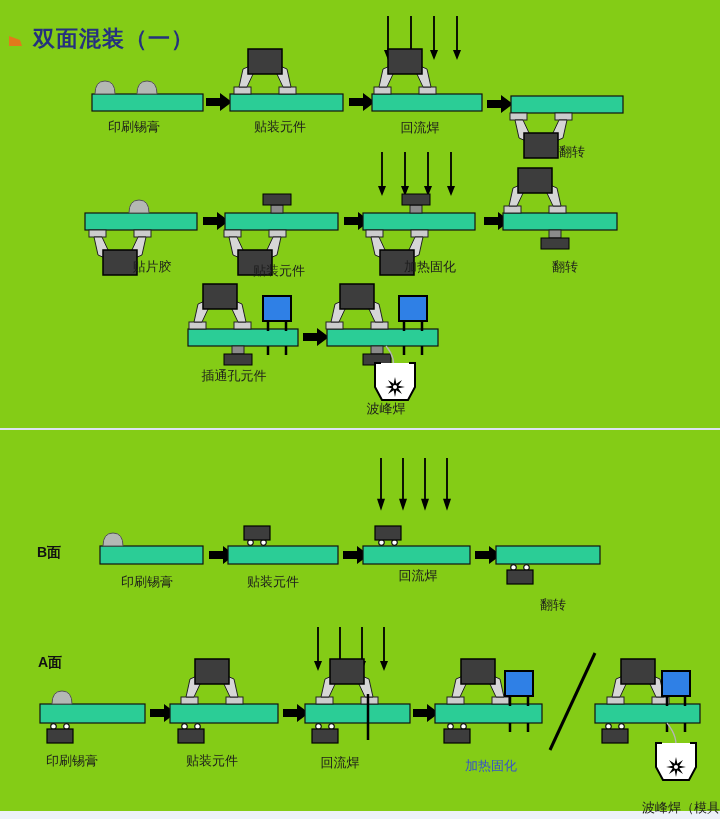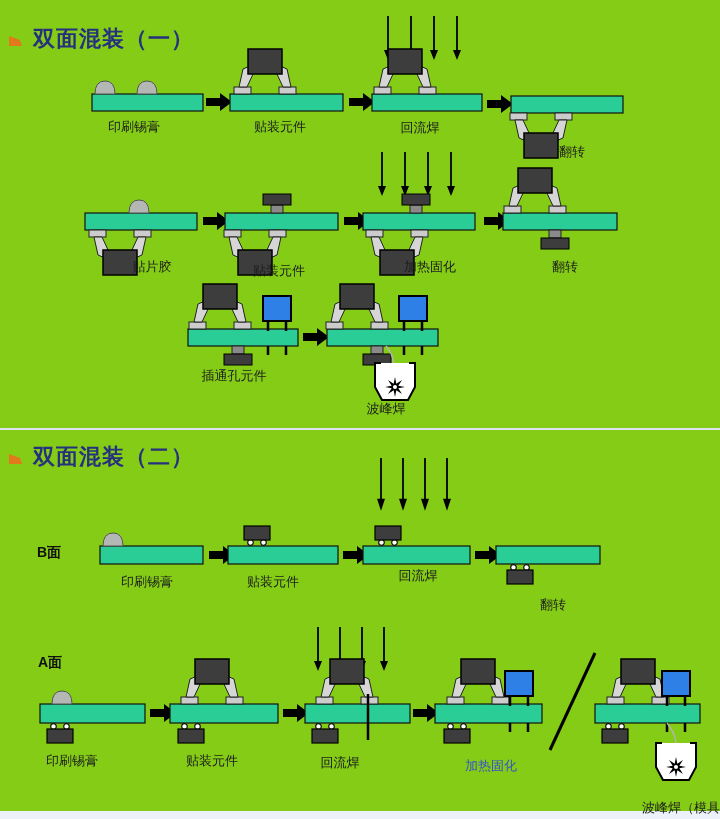--- a/index.html
+++ b/index.html
@@ -200,26 +200,20 @@
       <use href="#pot" transform="translate(676,743)"></use>
     </g>
   </svg>
 
   <div class="section-header" style="left:8px; top:24px;">
     <svg width="15" height="15" viewBox="0 0 15 15">
       <polygon points="1,4 12,8 14,14 1,14" fill="var(--bullet)"></polygon>
     </svg>
     <span>双面混装（一）</span>
   </div>
-  <div class="section-header" style="left:8px; top:442px;">
-    <svg width="15" height="15" viewBox="0 0 15 15">
-      <polygon points="1,4 12,8 14,14 1,14" fill="var(--bullet)"></polygon>
-    </svg>
-    <span>双面混装（二）</span>
-  </div>
 
   <div class="divider" style="top:428px;"></div>
   <div class="bottom-strip"></div>
 
   <div class="lbl" style="left:134px; top:118px;">印刷锡膏</div>
   <div class="lbl" style="left:280px; top:118px;">贴装元件</div>
   <div class="lbl" style="left:420px; top:119px;">回流焊</div>
   <div class="lbl" style="left:572px; top:143px;">翻转</div>
 
   <div class="lbl" style="left:152px; top:258px;">贴片胶</div>

